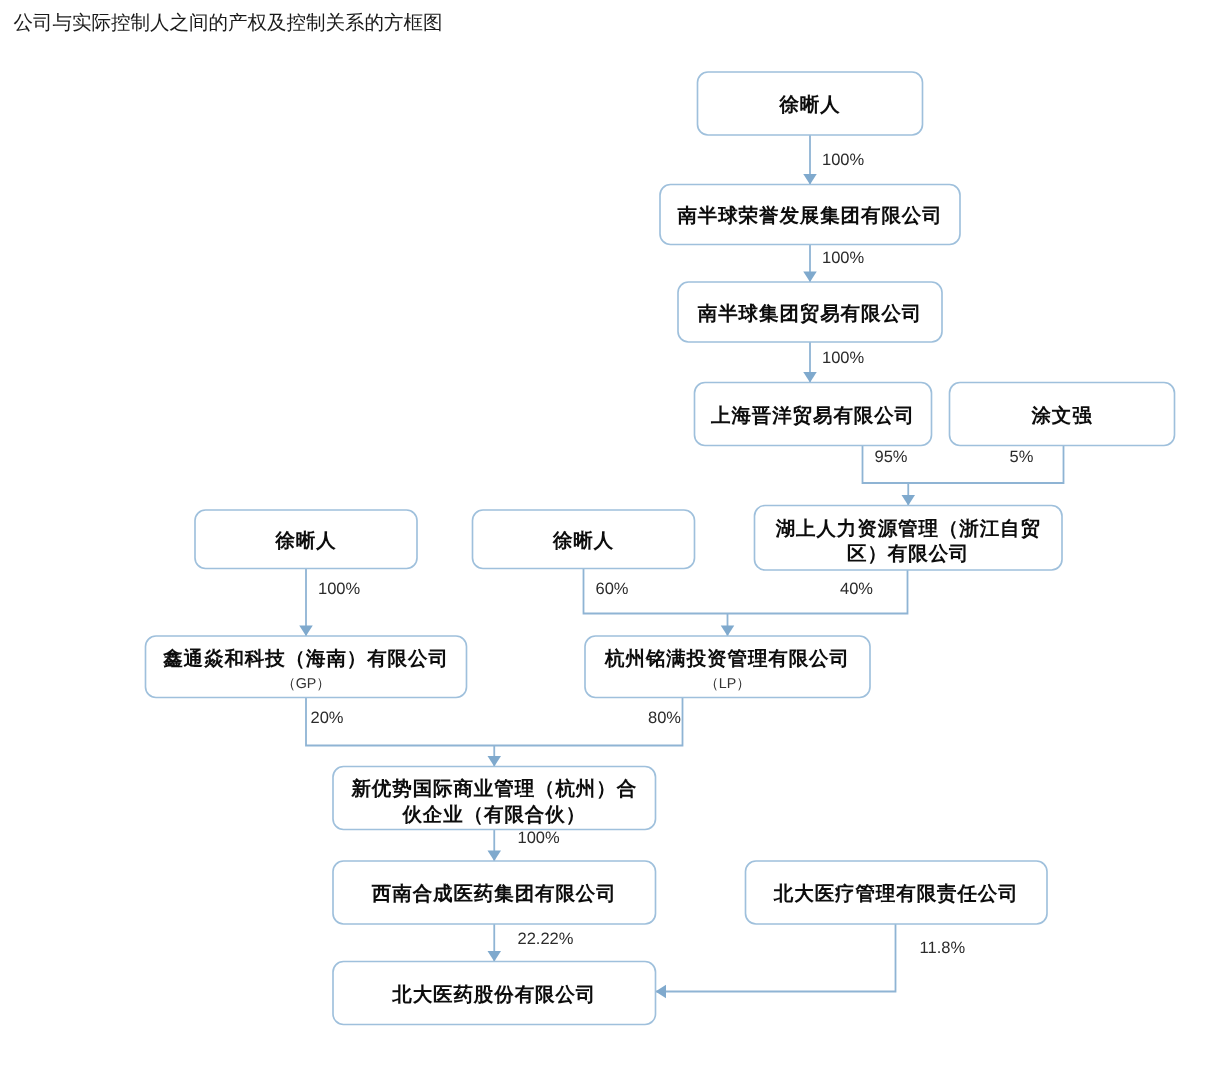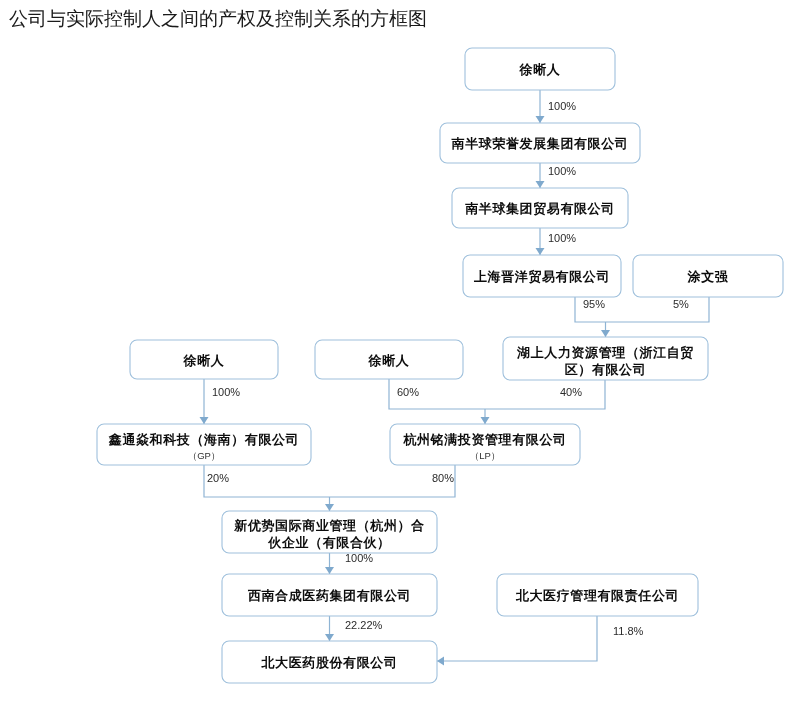--- a/index.html
+++ b/index.html
@@ -11,21 +11,21 @@
     width: 809px;
     height: 711px;
     position: relative;
     font-family: "Liberation Sans", sans-serif;
     overflow: hidden;
   }
   #chart-title {
     position: absolute;
     left: 9px;
     top: 6px;
-    font-size: 19px;
+    font-size: 13px;
     color: #1a1a1a;
     font-family: "Liberation Sans", sans-serif;
     white-space: nowrap;
   }
   #org-chart-svg {
     position: absolute;
     left: 0;
     top: 0;
   }
   .node-box {

